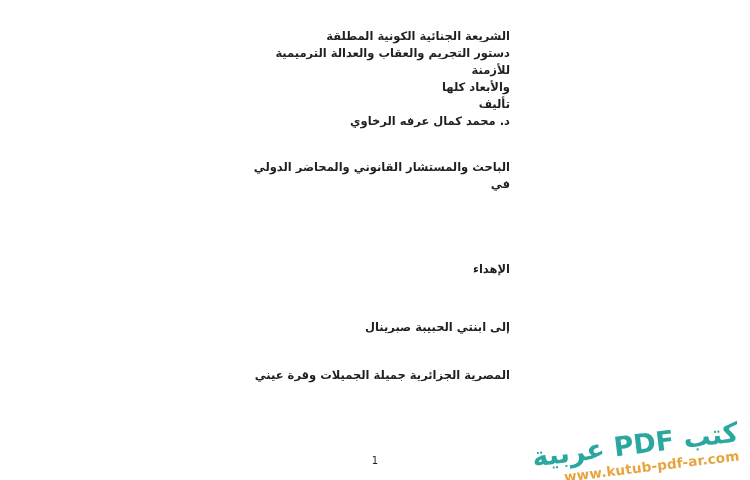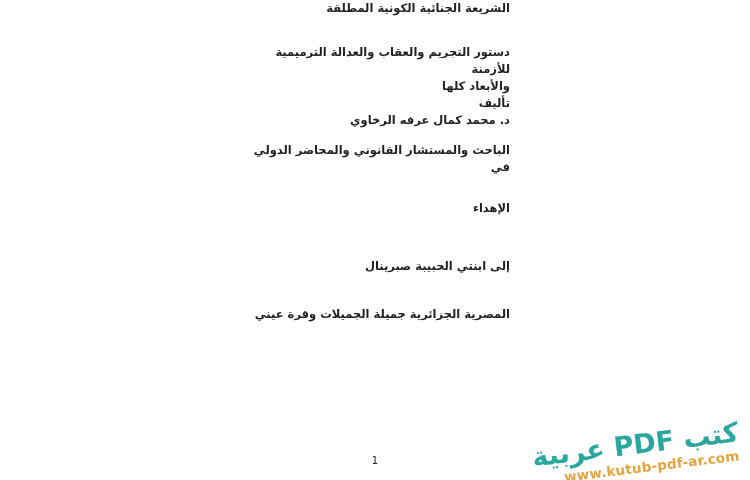--- a/index.html
+++ b/index.html
@@ -19,20 +19,21 @@
     position: absolute;
     inset: 0;
     background: #ffffff;
   }
 
   .content {
     position: absolute;
     left: 0;
     top: 0;
     width: 750px;
+    padding-top: 28px;
     box-sizing: border-box;
   }
 
   .doc-line {
     direction: rtl;
     text-align: right;
     color: #231f20;
     font-size: 11.5px;
     line-height: 17px;
     width: 260px;
@@ -40,25 +41,25 @@
     margin-right: 240px;
     font-weight: bold;
     letter-spacing: 0;
   }
 
   .block {
     margin-bottom: 0;
   }
 
   .gap-title     { margin-top: 0px; }
-  .gap-subtitle  { margin-top: 27px; }
+  .gap-subtitle  { }
   .gap-author-lb { }
   .gap-author    { }
-  .gap-affil     { margin-top: 13px; }
-  .gap-ded-lb    { margin-top: 24px; }
+  .gap-affil     { margin-top: 29px; }
+  .gap-ded-lb    { margin-top: 68px; }
   .gap-ded1      { margin-top: 41px; }
   .gap-ded2      { margin-top: 31px; }
 
   .page-number {
     position: absolute;
     left: 0;
     right: 0;
     top: 455px;
     text-align: center;
     font-size: 10px;

